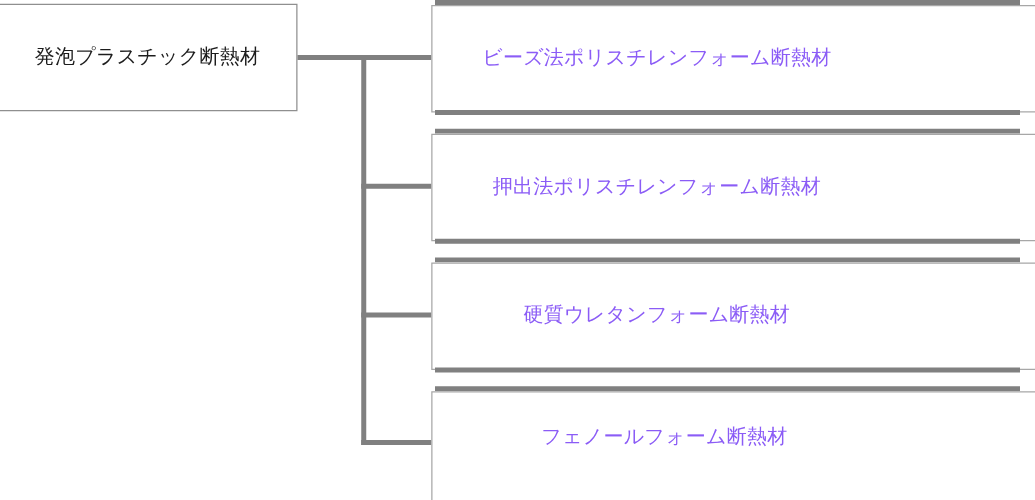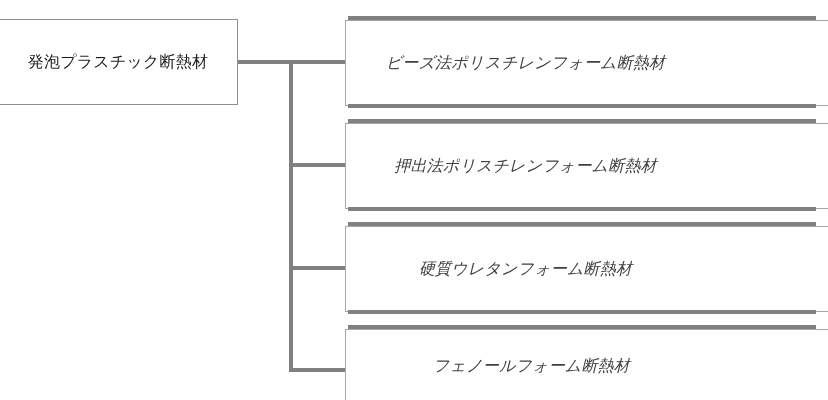--- a/index.html
+++ b/index.html
@@ -11,21 +11,21 @@
     width: 828px;
     height: 400px;
     position: relative;
     overflow: hidden;
     font-family: "Liberation Serif", "DejaVu Serif", serif;
   }
 
   #diagram {
     position: absolute;
     left: 0;
-    top: 16px;
+    top: 0;
     width: 828px;
     height: 284px;
   }
 
   
   .root-box {
     position: absolute;
     left: -2px;
     top: 3px;
     width: 240px;
@@ -53,26 +53,25 @@
     box-sizing: border-box;
     border: 1px solid #a7a7a7;
     background: #ffffff;
     display: flex;
     align-items: center;
     justify-content: center;
   }
   .child-label {
     font-size: 16px;
     line-height: 1;
-    color: #404040;
+    color: #8b5cf6;
     letter-spacing: 0.2px;
     white-space: nowrap;
     position: relative;
     left: -62px;
-    font-style: italic;
   }
 
   
   .bar {
     position: absolute;
     left: 348px;
     width: 468px;
     height: 4px;
     background: #808080;
   }

